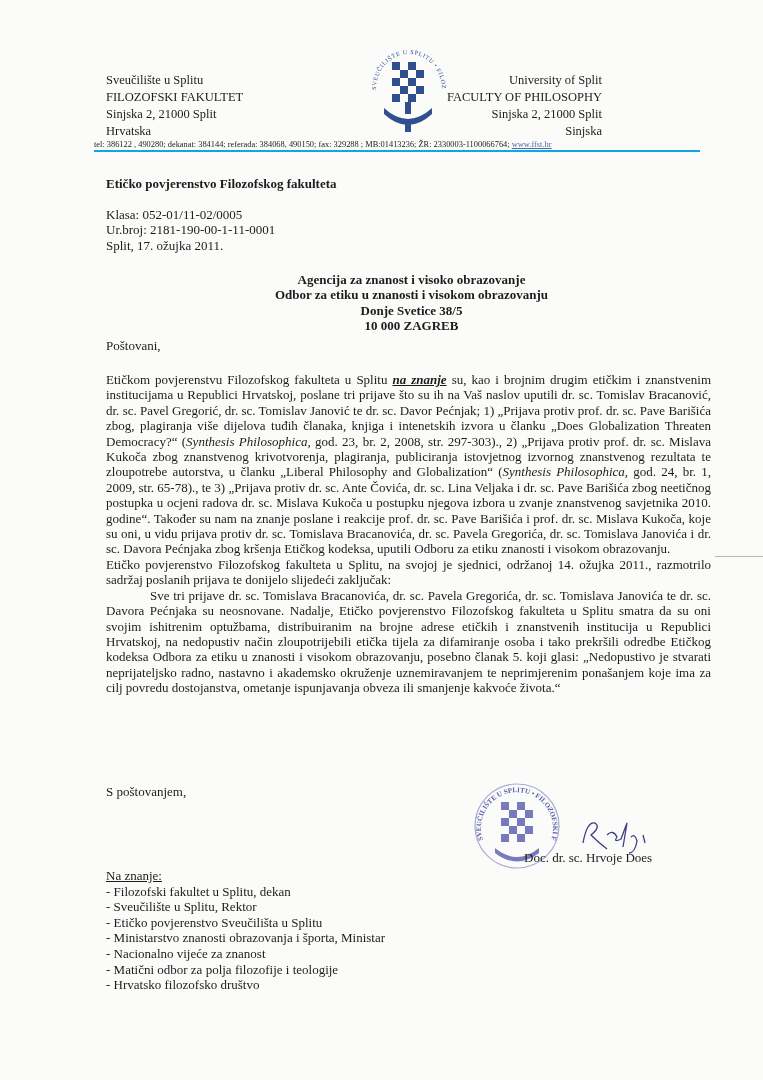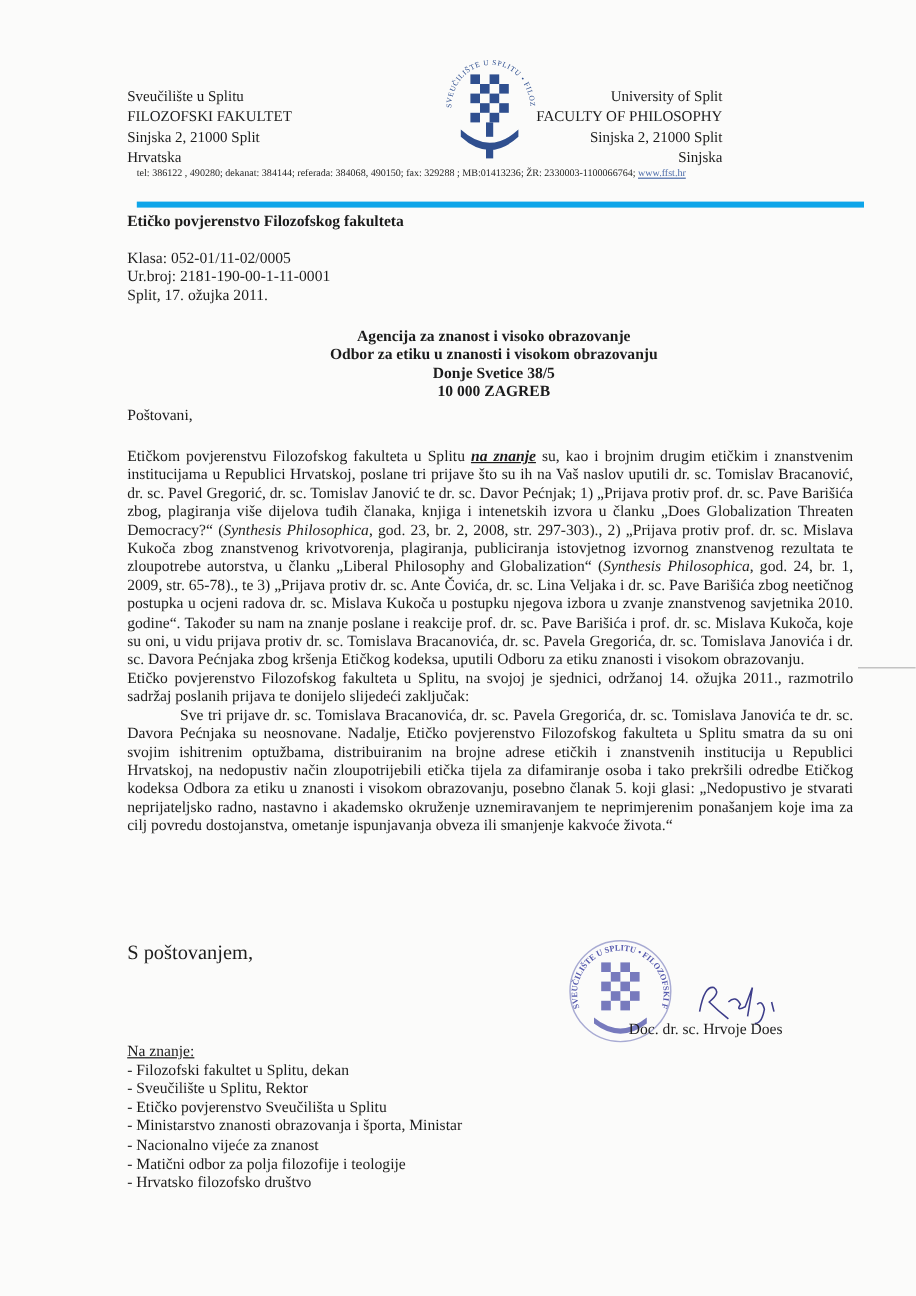--- a/index.html
+++ b/index.html
@@ -9,38 +9,38 @@
       font-family: "Liberation Serif", serif;
       color: #1c1c1c;
       position: relative;
     }
     .page { position: absolute; left: 0; top: 0; width: 655px; height: 1080px; margin-left: 30px; }
     .hdr-left { position: absolute; left: 76px; top: 72px; font-size: 12.5px; line-height: 17px; }
     .hdr-right { position: absolute; right: 83px; top: 72px; font-size: 12.5px; line-height: 17px; text-align: right; }
     .hdr-line { display: block; white-space: nowrap; }
     .logo { position: absolute; left: 336px; top: 44px; width: 86px; height: 92px; }
     .contact {
-      position: absolute; left: 84px; top: 140px; width: 606px;
-      font-size: 8.4px; white-space: nowrap; border-bottom: 5px solid #0ea5e9; padding-bottom: 19px;
+      position: absolute; left: 64px; top: 140px; width: 606px;
+      font-size: 8.4px; white-space: nowrap; border-bottom: 2px solid #0ea5e9; padding-bottom: 1px;
     }
     .contact .url { color: #4a6aa8; text-decoration: underline; }
     .committee { position: absolute; left: 76px; top: 176px; font-weight: bold; font-size: 13px; }
     .meta { position: absolute; left: 76px; top: 207px; font-size: 13px; line-height: 15.3px; }
     .meta span { display: block; }
     .recipient { position: absolute; left: 0; top: 272px; width: 763px; text-align: center; font-weight: bold; font-size: 13px; line-height: 15.3px; }
     .recipient span { display: block; }
     .greeting { position: absolute; left: 76px; top: 338px; font-size: 13px; }
     .body-text {
       position: absolute; left: 76px; top: 372px; width: 605px;
       font-size: 13px; line-height: 15.4px; text-align: justify;
     }
     .body-text p { margin: 0; }
     .body-text .indent { text-indent: 44px; }
     .ul-em { font-weight: bold; font-style: italic; text-decoration: underline; }
-    .closing { position: absolute; left: 76px; top: 784px; font-size: 17px; }
+    .closing { position: absolute; left: 76px; top: 784px; font-size: 13px; }
     .sig-block { position: absolute; left: 397px; top: 799px; width: 290px; height: 75px; font-size: 13px; }
     .sig-for { position: absolute; left: 0; top: 0; white-space: nowrap; }
     .sig-name { position: absolute; left: 97px; top: 51px; white-space: nowrap; }
     .stamp { position: absolute; left: 44px; top: -19px; width: 92px; height: 92px; opacity: 0.85; }
     .signature { position: absolute; left: 150px; top: 14px; width: 80px; height: 42px; }
     .cc { position: absolute; left: 76px; top: 868px; font-size: 13px; line-height: 15.6px; }
     .cc-title { text-decoration: underline; display: block; }
     .cc-item { display: block; white-space: nowrap; }
     .scanline { position: absolute; left: 685px; top: 556px; width: 75px; height: 1px; background: #9a9a9a; opacity: .7; }
   </style>

